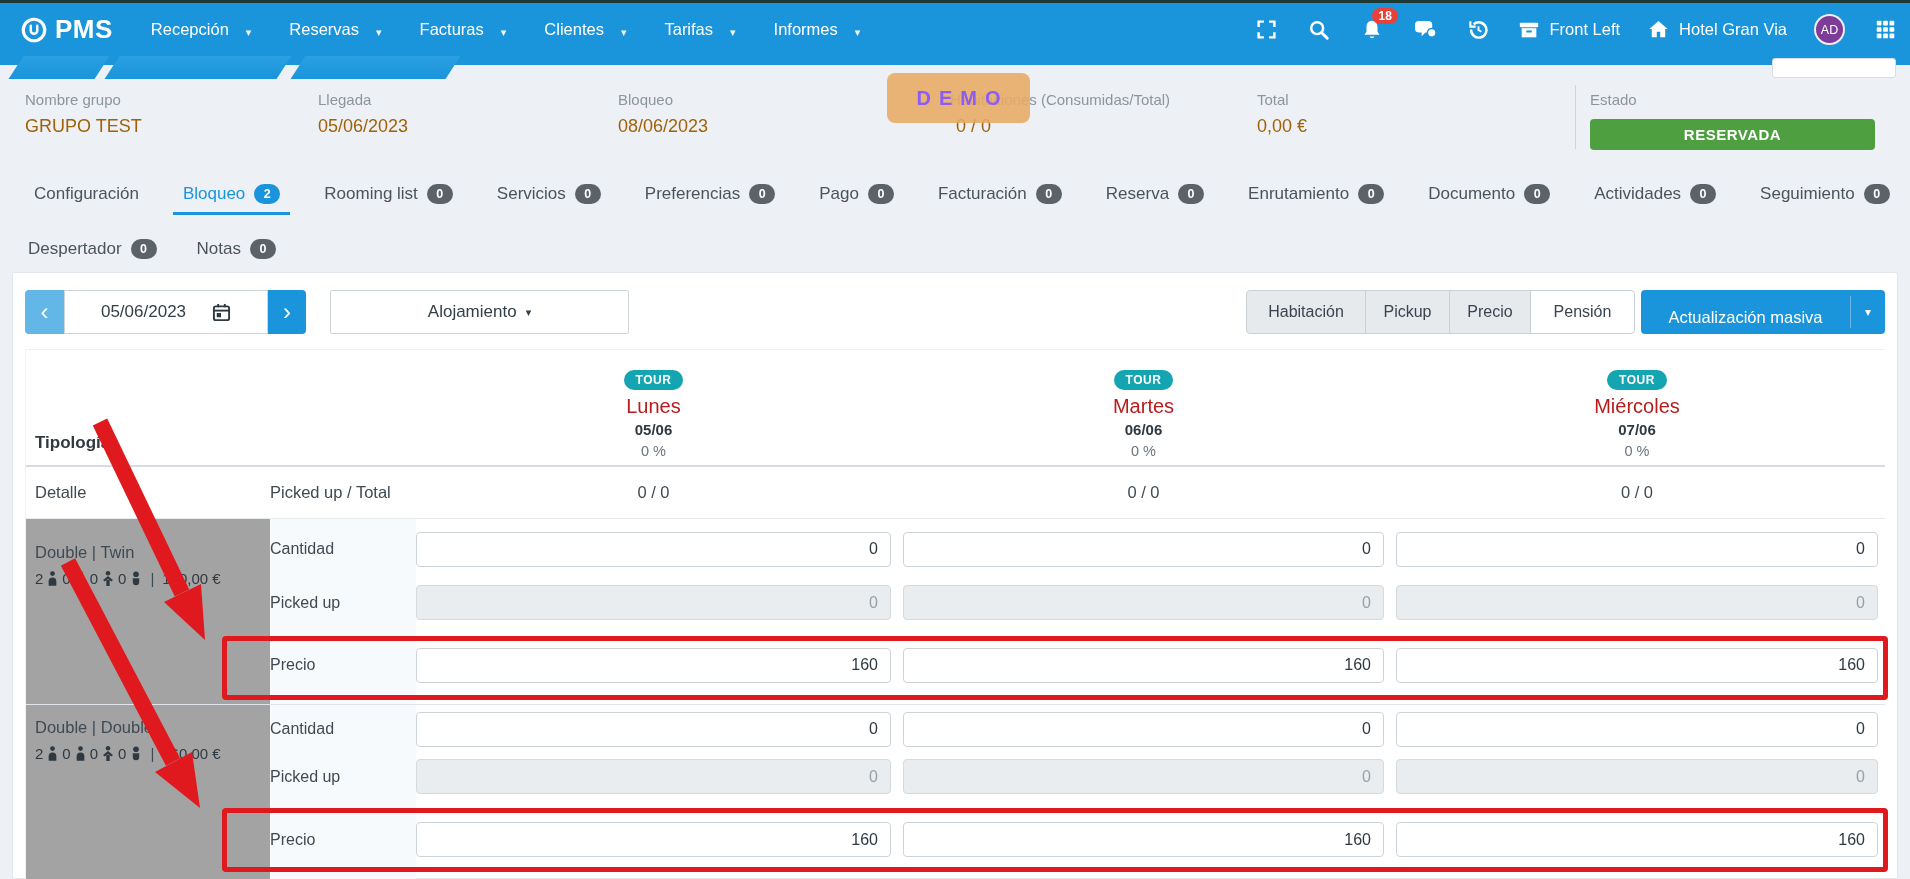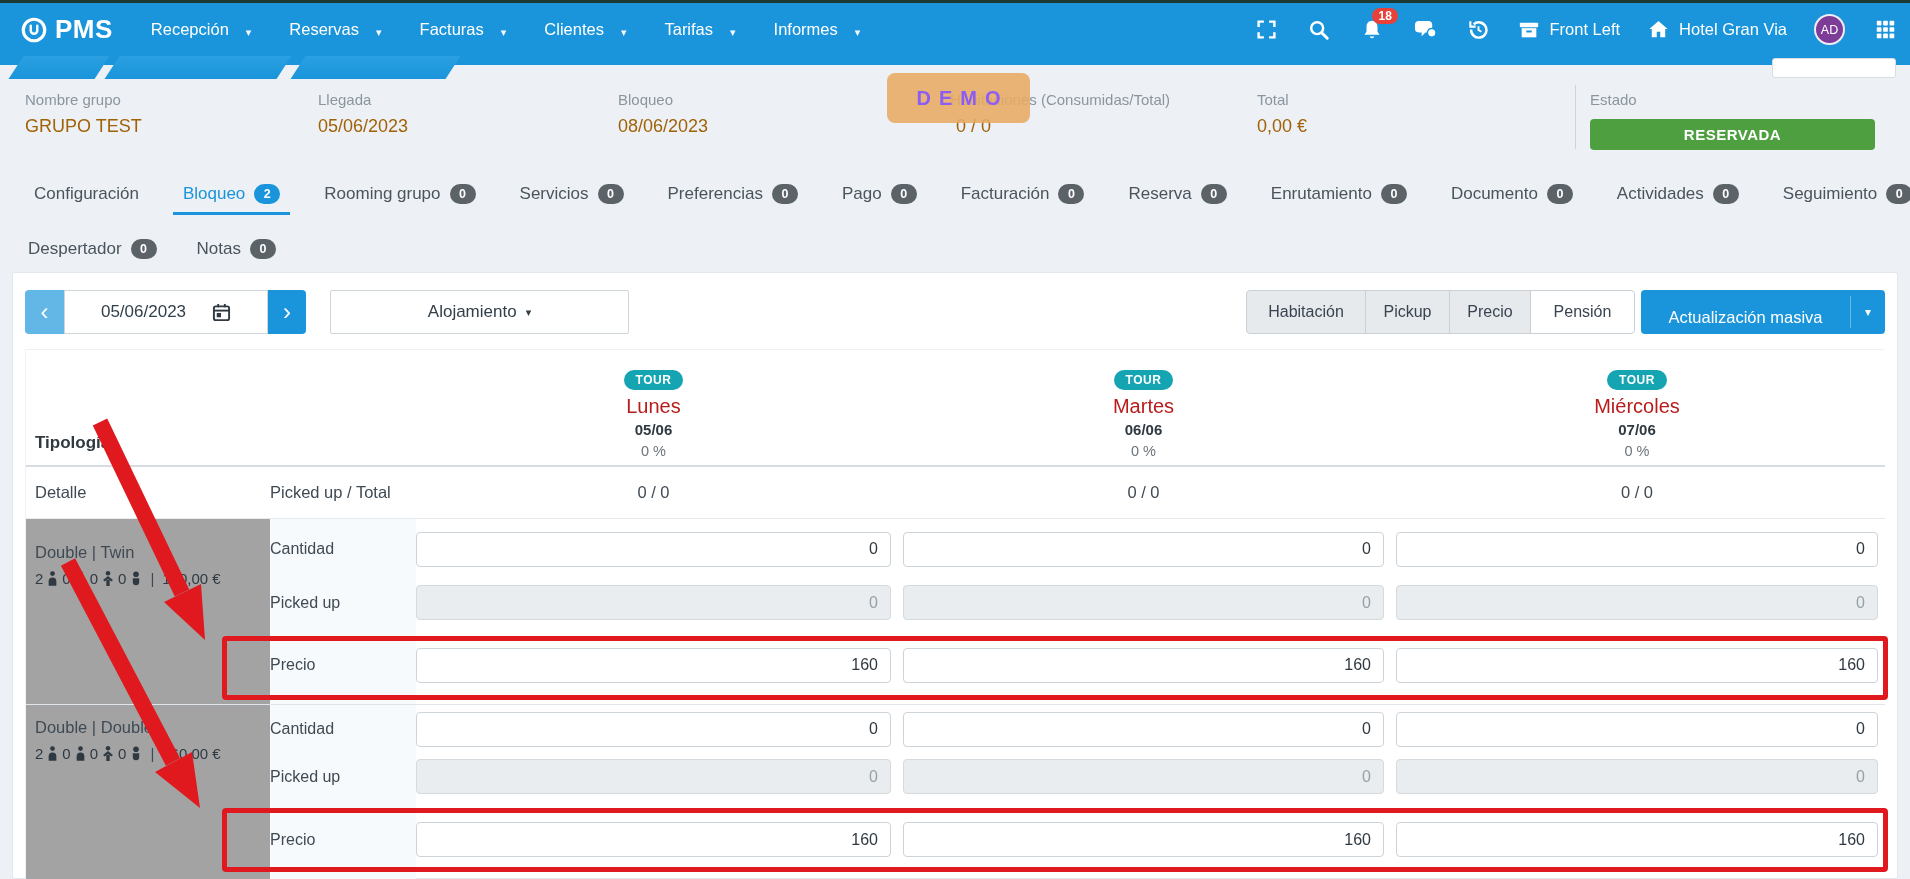--- a/index.html
+++ b/index.html
@@ -275,21 +275,21 @@
   <section class="tabs">
     <div class="tab-row r1">
       <div class="tab">
         <span class="tab-label">Configuración</span>
       </div>
       <div class="tab active">
         <span class="tab-label">Bloqueo</span>
         <span class="badge blue">2</span>
       </div>
       <div class="tab">
-        <span class="tab-label">Rooming grupo</span>
+        <span class="tab-label">Rooming list</span>
         <span class="badge">0</span>
       </div>
       <div class="tab">
         <span class="tab-label">Servicios</span>
         <span class="badge">0</span>
       </div>
       <div class="tab">
         <span class="tab-label">Preferencias</span>
         <span class="badge">0</span>
       </div>

